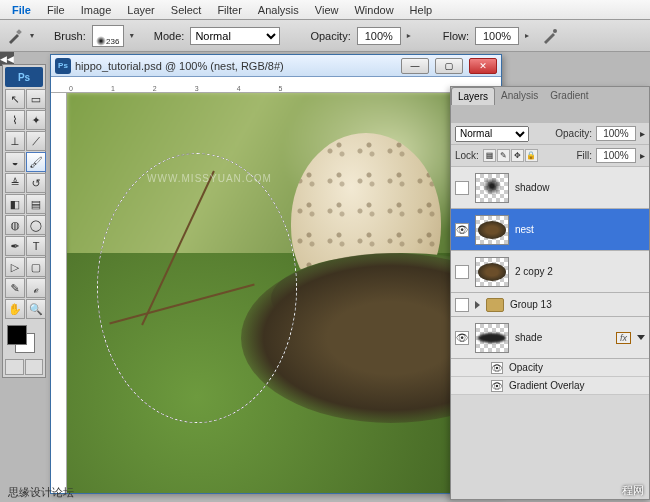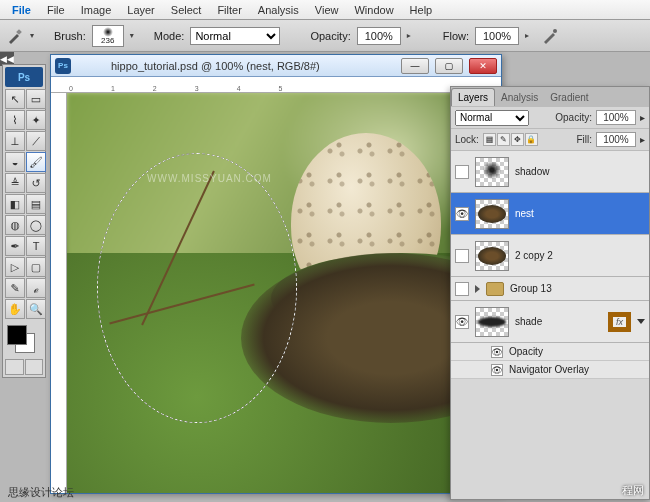--- a/index.html
+++ b/index.html
@@ -8,34 +8,34 @@
 
 .menubar { height: 20px; background: linear-gradient(#f8f8f8,#e8e8e8); display: flex; align-items: center; padding: 0 4px; border-bottom: 1px solid #999; }
 .menubar span { padding: 2px 8px; color: #333; }
 .menubar span:first-child { color: #0066cc; font-weight: bold; }
 
 
 .optbar { height: 32px; background: linear-gradient(#e0e0e0,#cacaca); display: flex; align-items: center; padding: 0 6px; gap: 6px; border-bottom: 1px solid #999; color: #222; }
 .optbar .brush-icon { width: 18px; height: 18px; display:flex; align-items:center; justify-content:center; }
 .optbar .dd { width:10px; display:inline-block; font-size:8px; color:#444; }
 .optbar .label { font-size: 11px; padding-left: 8px; }
-.optbar .thumb { width: 32px; height: 22px; border: 1px solid #888; background: #fff; display:flex; flex-direction:column; align-items:center; justify-content:center; font-size:8px; line-height:1; }
+.optbar .thumb { width: 32px; height: 22px; border: 1px solid #888; background: #fff; display:flex; align-items:flex-end; justify-content:center; font-size:8px; line-height:1; }
 .optbar .thumb .dot { width: 10px; height: 10px; background: radial-gradient(circle,#000 0%,rgba(0,0,0,0)70%); border-radius:50%; }
 .optbar select, .optbar .numbox { height: 18px; font-size: 11px; border: 1px solid #888; background: #fff; }
 .optbar .numbox { width: 44px; display:inline-flex; align-items:center; justify-content:center; padding:0 4px; }
 .optbar .pressure { width: 18px; height: 18px; }
 
 
 .minibar { position:absolute; top:52px; left:0; width:14px; height:14px; background:#555; color:#fff; font-size:9px; display:flex; align-items:center; justify-content:center; }
 
 
 .docwin { position:absolute; top:54px; left:50px; width:452px; height:440px; background:#e9e9e9; border:1px solid #3a6ea5; box-shadow: 2px 2px 6px rgba(0,0,0,.3); }
 .doc-title { height: 22px; background: linear-gradient(#eaf3ff,#cde0f5); display:flex; align-items:center; padding:0 4px; gap:4px; border-bottom:1px solid #7a9bc4; }
 .doc-title .psicon { width:16px; height:16px; background:#1d4e89; border-radius:3px; color:#7ec8ff; font-size:8px; font-weight:bold; display:flex; align-items:center; justify-content:center; }
-.doc-title .t { flex:1; font-size:11px; color:#333;margin-left:36px; }
+.doc-title .t { flex:1; font-size:11px; color:#333; }
 .doc-title .winbtn { width:28px; height:16px; border:1px solid #888; background:linear-gradient(#f3f3f3,#d7d7d7); font-size:9px; display:flex; align-items:center; justify-content:center; border-radius:2px; margin-left:2px; }
 .doc-title .winbtn.close { background:linear-gradient(#f08080,#c53333); color:#fff; border-color:#a02020; }
 .ruler-h { height:16px; background:#fff; border-bottom:1px solid #aaa; font-size:7px; color:#666; padding-left:18px; display:flex; align-items:flex-end; gap:38px; }
 .canvas-area { position:relative; height:calc(100% - 38px); display:flex; }
 .ruler-v { width:16px; background:#fff; border-right:1px solid #aaa; }
 .canvas { flex:1; background:linear-gradient(to bottom, #b9c98a 0%, #6d8a3e 40%, #3e5e20 100%); position:relative; overflow:hidden; }
 
 .blur-bg { position:absolute; inset:0; background: radial-gradient(ellipse 220px 180px at 75% 15%, rgba(255,255,220,.6), transparent 50%), linear-gradient(120deg,#7fa047,#a2b86c 30%,#5f7e38 70%); filter: blur(2px); }
 .moss { position:absolute; bottom:0; left:0; right:0; height:60%; background: radial-gradient(circle at 30% 60%, #6d9a3e, #3e5e20); }
 .nest-shape { position:absolute; right:-40px; bottom:70px; width:300px; height:170px; background: radial-gradient(ellipse at center, #5a4a2e 30%, #3d3220 60%, transparent 78%); border-radius:50%; }
@@ -56,37 +56,37 @@
 .tool { width:20px; height:20px; background:linear-gradient(#ececec,#cfcfcf); border:1px solid #999; display:flex; align-items:center; justify-content:center; font-size:11px; color:#333; }
 .tool.sel { background:linear-gradient(#fff,#d8e6f7); border-color:#4a7abf; }
 .swatches { position:relative; height:34px; margin-top:4px; }
 .swatches .fg { position:absolute; top:2px; left:2px; width:20px; height:20px; background:#000; border:1px solid #777; }
 .swatches .bg { position:absolute; top:10px; left:10px; width:20px; height:20px; background:#fff; border:1px solid #777; }
 .editmode { display:flex; gap:1px; margin-top:2px; }
 .editmode .m { width:20px; height:16px; border:1px solid #999; background:#ddd; }
 
 
 .layerspanel { position:absolute; top:86px; right:0; width:200px; height:414px; background:#d7d7d7; border:1px solid #888; box-shadow:-2px 2px 6px rgba(0,0,0,.25); display:flex; flex-direction:column; }
-.panel-tabs { height:20px; background:#bcbcbc; display:flex; align-items:center; font-size:10px; }
+.panel-tabs { height:36px; background:#bcbcbc; display:flex; align-items:flex-start; font-size:10px; }
 .panel-tabs .tab { padding:3px 6px; color:#555; }
 .panel-tabs .tab.active { background:#d7d7d7; color:#000; border:1px solid #888; border-bottom:none; border-radius:3px 3px 0 0; }
 .panel-row { height:22px; display:flex; align-items:center; padding:0 4px; gap:4px; border-bottom:1px solid #bbb; font-size:10px; color:#333; }
 .panel-row select { width:74px; height:16px; font-size:10px; }
 .panel-row .lbl { font-size:10px; }
 .panel-row .val { width:40px; height:15px; border:1px solid #999; background:#fff; display:inline-flex; align-items:center; justify-content:center; }
 .lockicons span { display:inline-block; width:13px; height:13px; border:1px solid #aaa; background:#eee; margin-right:1px; font-size:8px; text-align:center; line-height:12px; }
 .layer-list { flex:1; overflow:hidden; background:#d7d7d7; }
 .layer { height:42px; background:#e6e6e6; border-bottom:1px solid #b3b3b3; display:flex; align-items:center; padding:0 4px; gap:6px; font-size:10px; color:#222; }
 .layer.selected { background:#3a75d8; color:#fff; }
 .layer.group { height:24px; }
 .layer .eye { width:14px; height:14px; border:1px solid #999; background:#fff; display:flex; align-items:center; justify-content:center; font-size:10px; color:#333; }
 .layer .thumb { width:34px; height:30px; border:1px solid #888; background:#fff; display:flex; align-items:center; justify-content:center; overflow:hidden; }
 .layer .thumb.checker { background: repeating-conic-gradient(#ccc 0 25%, #fff 0 50%) 0 0/8px 8px; }
 .layer .name { flex:1; }
-.layer .fx { font-size:9px; font-style:italic; color:#555; border:5px solid #a16207; padding:0 3px; background:#eee;margin-left:21px; }
+.layer .fx { font-size:9px; font-style:italic; color:#555; border:1px solid #a16207; padding:0 3px; background:#eee;margin-left:21px; }
 .sublayer { height:18px; display:flex; align-items:center; padding-left:40px; gap:6px; font-size:10px; color:#222; background:#e6e6e6; border-bottom:1px solid #c7c7c7; }
 .sublayer .eye { width:12px; height:12px; border:1px solid #999; background:#fff; font-size:9px; display:flex; align-items:center; justify-content:center; }
 .nest-mini { width:28px; height:18px; background: radial-gradient(ellipse at center,#6b4e2a 30%,#3d3220 70%); border-radius:50%; }
 .shadow-mini { width:28px; height:20px; background: radial-gradient(circle at 50% 40%, #222 10%, transparent 50%); }
 .shade-mini { width:28px; height:10px; background:#222; border-radius:50%; filter:blur(1px); }
 .arrow-r { display:inline-block; width:0; height:0; border-top:4px solid transparent; border-bottom:4px solid transparent; border-left:5px solid #555; }
 .arrow-d { display:inline-block; width:0; height:0; border-left:4px solid transparent; border-right:4px solid transparent; border-top:5px solid #333; }
 .folder-mini { width:18px; height:14px; background:#c9a85a; border:1px solid #9a7d3a; border-radius:2px; }
 
 .footer-wm { position:absolute; bottom:2px; left:8px; font-size:11px; color:#333; }
@@ -276,20 +276,20 @@
       <div class="name">shade</div>
       <span class="fx">fx</span>
       <span class="arrow-d"></span>
     </div>
     <div class="sublayer">
       <div class="eye">👁</div>
       <span>Opacity</span>
     </div>
     <div class="sublayer">
       <div class="eye">👁</div>
-      <span>Navigator Overlay</span>
+      <span>Gradient Overlay</span>
     </div>
 
   </div>
 </div>
 
 <div class="footer-wm">思缘设计论坛</div>
 <div class="footer-wm2">程网</div>
 
 </body></html>

